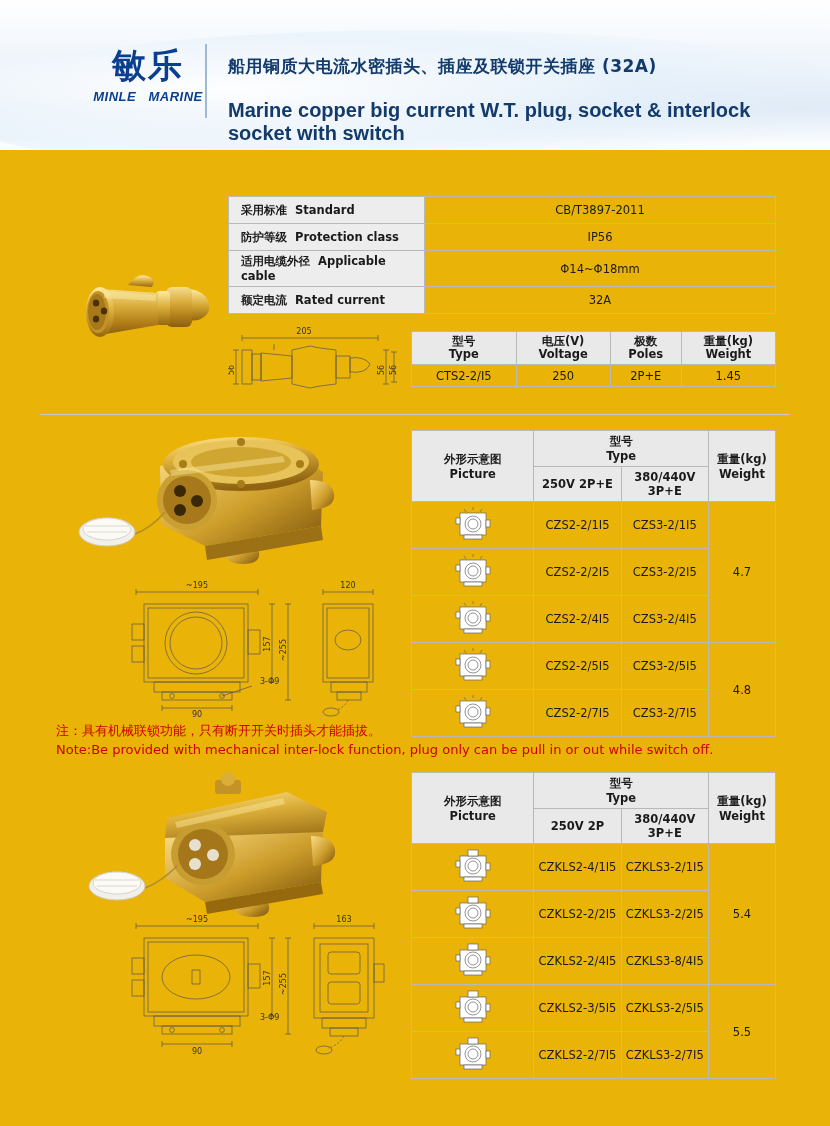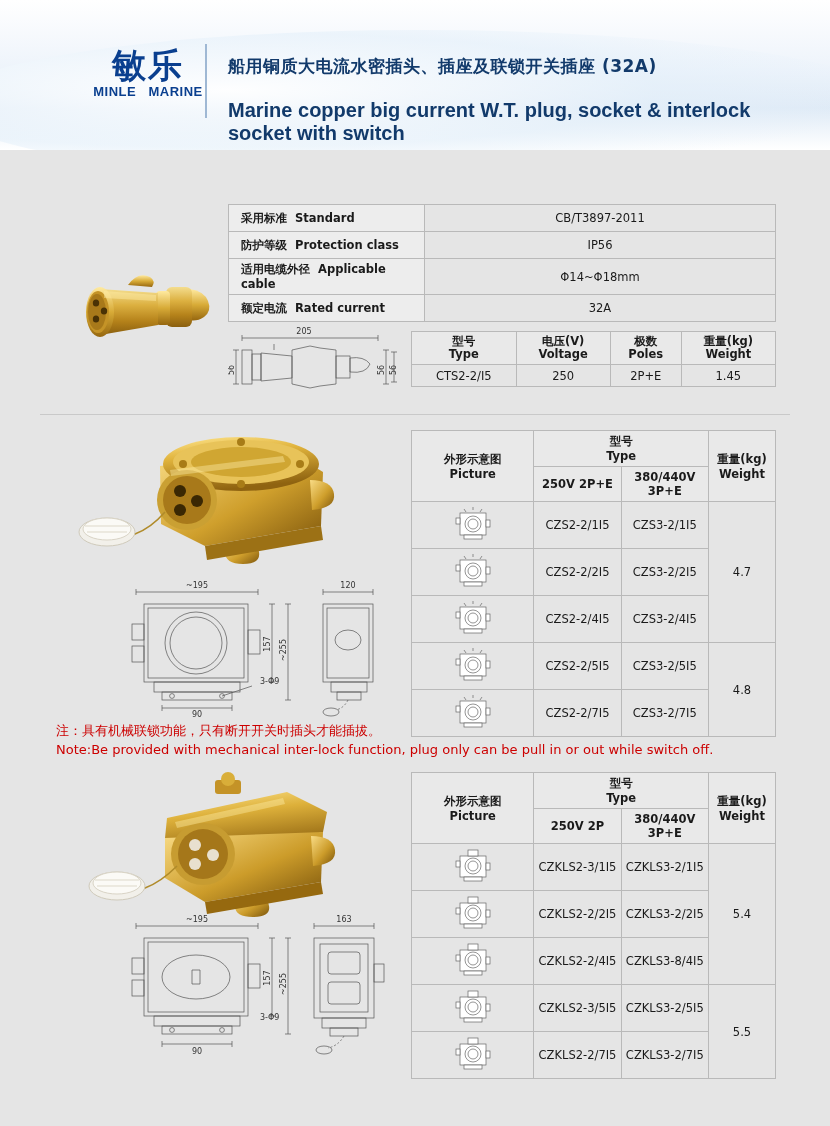--- a/index.html
+++ b/index.html
@@ -7,21 +7,21 @@
   body {
     width: 830px; height: 1126px;
     background: #ffffff;
     font-family: "Liberation Sans", sans-serif;
     position: relative;
     overflow: hidden;
   }
   .page {
     position: relative;
     width: 830px; height: 1126px;
-    background: #e5e5e5;
+    background: #eab308;
   }
 
   
   .header {
     position: relative;
     height: 150px;
     background: linear-gradient(180deg,#ffffff 0%,#eef4fb 45%,#dfeaf6 72%,#ffffff 100%);
     overflow: hidden;
   }
   .header:after{
@@ -37,22 +37,24 @@
   }
   .logo-block{
     position:absolute; left:88px; top:48px; width:120px; text-align:center;
   }
   .logo-cn{
     font-family:"DejaVu Sans", sans-serif;
     font-size:34px; font-weight:bold; color:#0a3f8f; letter-spacing:2px;
     line-height:1.05;
   }
   .logo-en{
+    margin-top:5px;
     font-size:13px; font-weight:bold; color:#0a3f8f; letter-spacing:0.5px;
     white-space:nowrap;
+    font-style:italic;
   }
   .logo-en .minle{ color:#0a3f8f; }
   .logo-en .marine{ color:#0a3f8f; font-weight:bold; }
   .divider-v{
     position:absolute; left:205px; top:44px; width:2px; height:74px;
     background:#9fb8d4;
   }
   .title-block{
     position:absolute; left:228px; top:55px; right:20px;
   }
@@ -81,21 +83,21 @@
 
   .cn{ font-family:"DejaVu Sans", sans-serif; }
 
   
   .hr {
     position:absolute; left:40px; width:750px; height:1px; background:#c9c9c9;
   }
 
   
   .spec-wrap{ position:absolute; left:228px; top:196px; width:548px; }
-  .spec-wrap table{ width:100%;margin-top:8px; }
+  .spec-wrap table{ width:100%; }
   .spec-wrap td{ height:27px; }
   .spec-wrap td.lbl{ width:196px; }
 
   
   .plug-wrap{ position:absolute; left:411px; top:331px; width:365px; }
   .plug-wrap table{ width:100%; }
   .plug-wrap td{ height:22px; }
   .plug-wrap td.hdr{ height:31px; line-height:1.15; }
 
   
@@ -619,21 +621,21 @@
                 <rect x="10" y="9" width="26" height="21"></rect>
                 <circle cx="23" cy="19" r="8"></circle>
                 <circle cx="23" cy="19" r="5"></circle>
                 <rect x="18" y="3" width="10" height="6"></rect>
                 <rect x="14" y="30" width="18" height="4"></rect>
                 <rect x="6" y="14" width="4" height="6"></rect>
                 <rect x="36" y="16" width="4" height="7"></rect>
               </g>
             </svg>
           </td>
-          <td class="type">CZKLS2-3/1I5</td>
+          <td class="type">CZKLS2-4/1I5</td>
           <td class="type">CZKLS3-2/1I5</td>
           <td class="w" rowspan="3">5.4</td>
         </tr>
 
         <tr>
           <td class="pic">
             <svg width="46" height="40" viewBox="0 0 46 40" style="margin:0 auto;">
               <g stroke="#666" fill="#fff" stroke-width="0.7">
                 <rect x="10" y="9" width="26" height="21"></rect>
                 <circle cx="23" cy="19" r="8"></circle>

